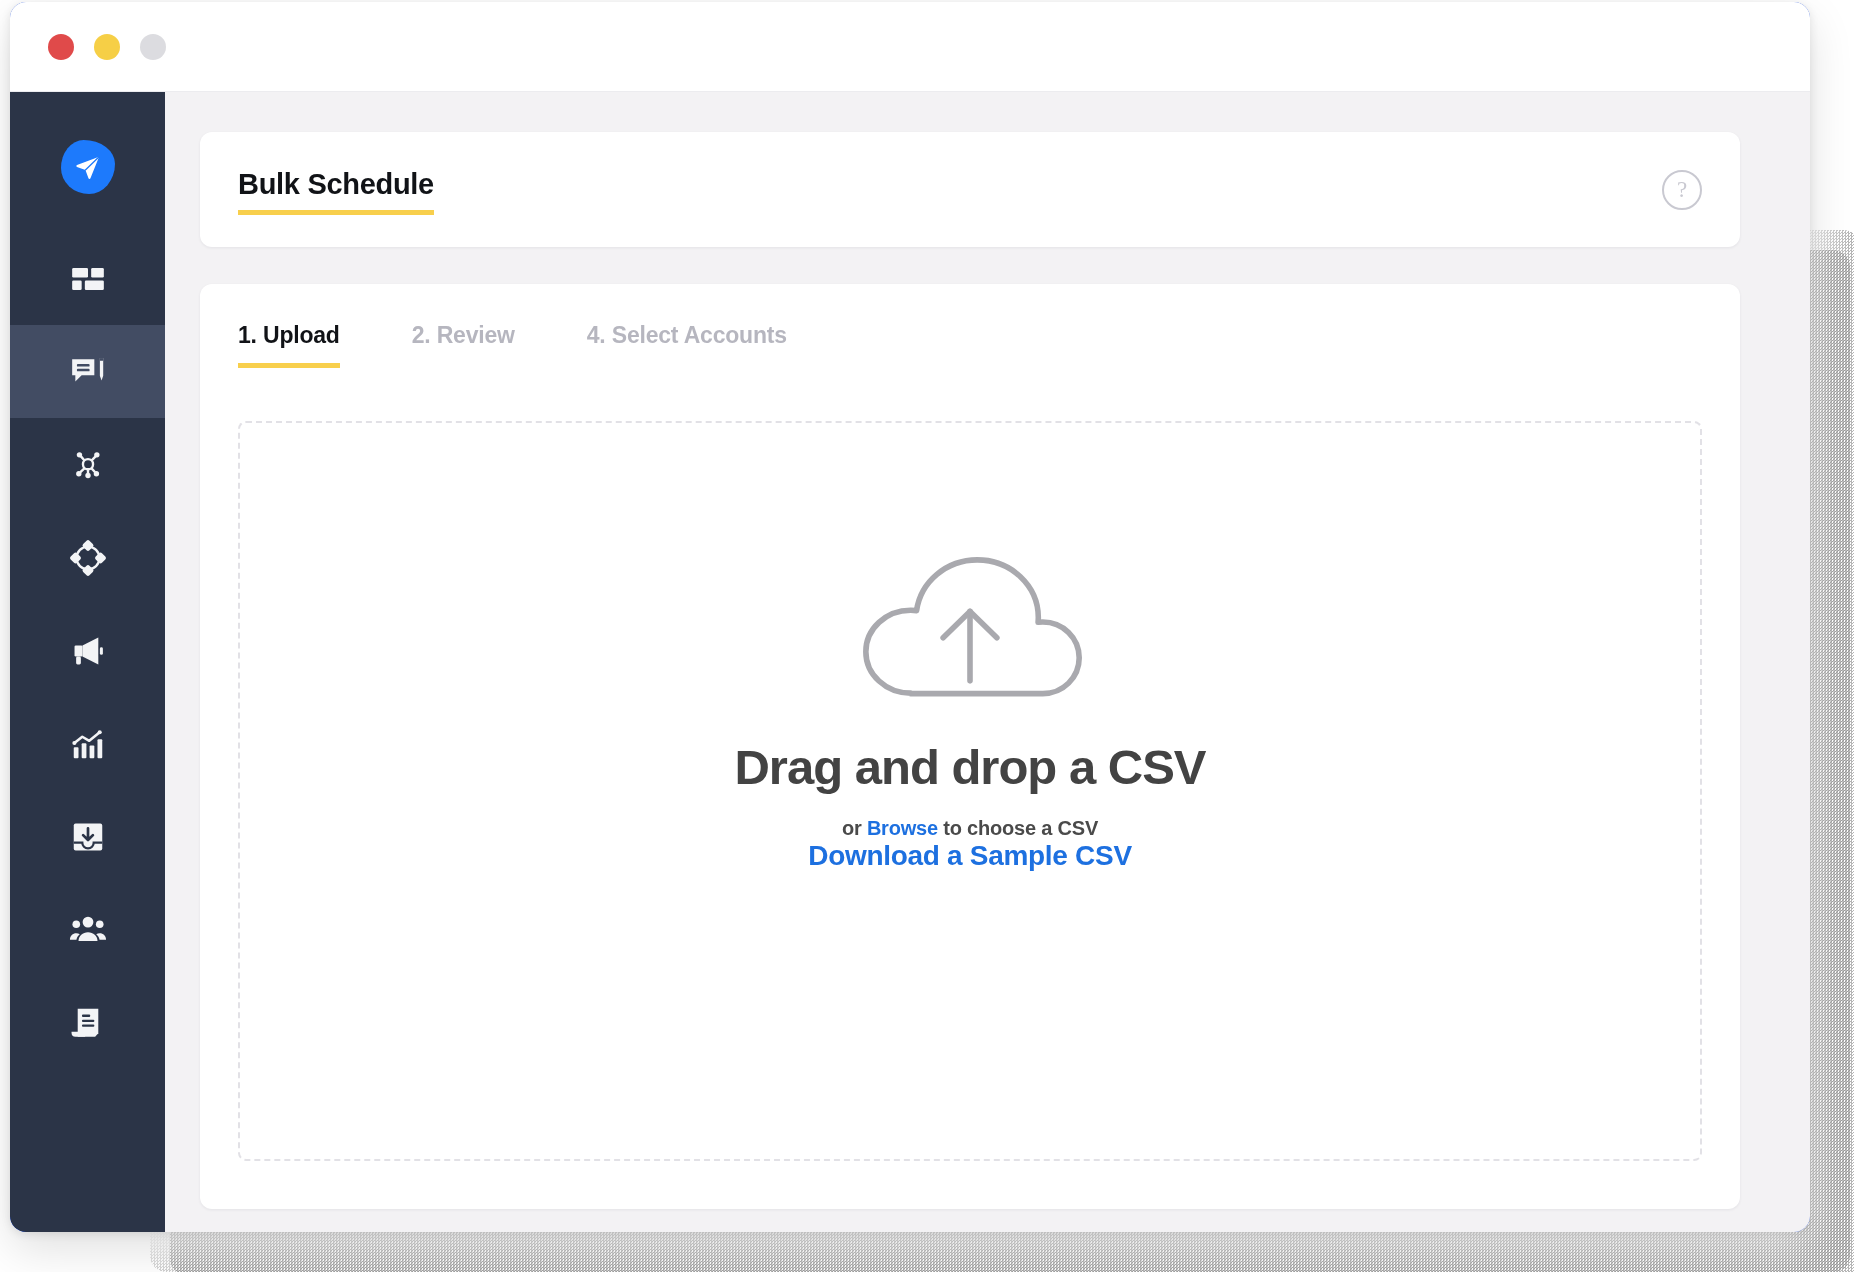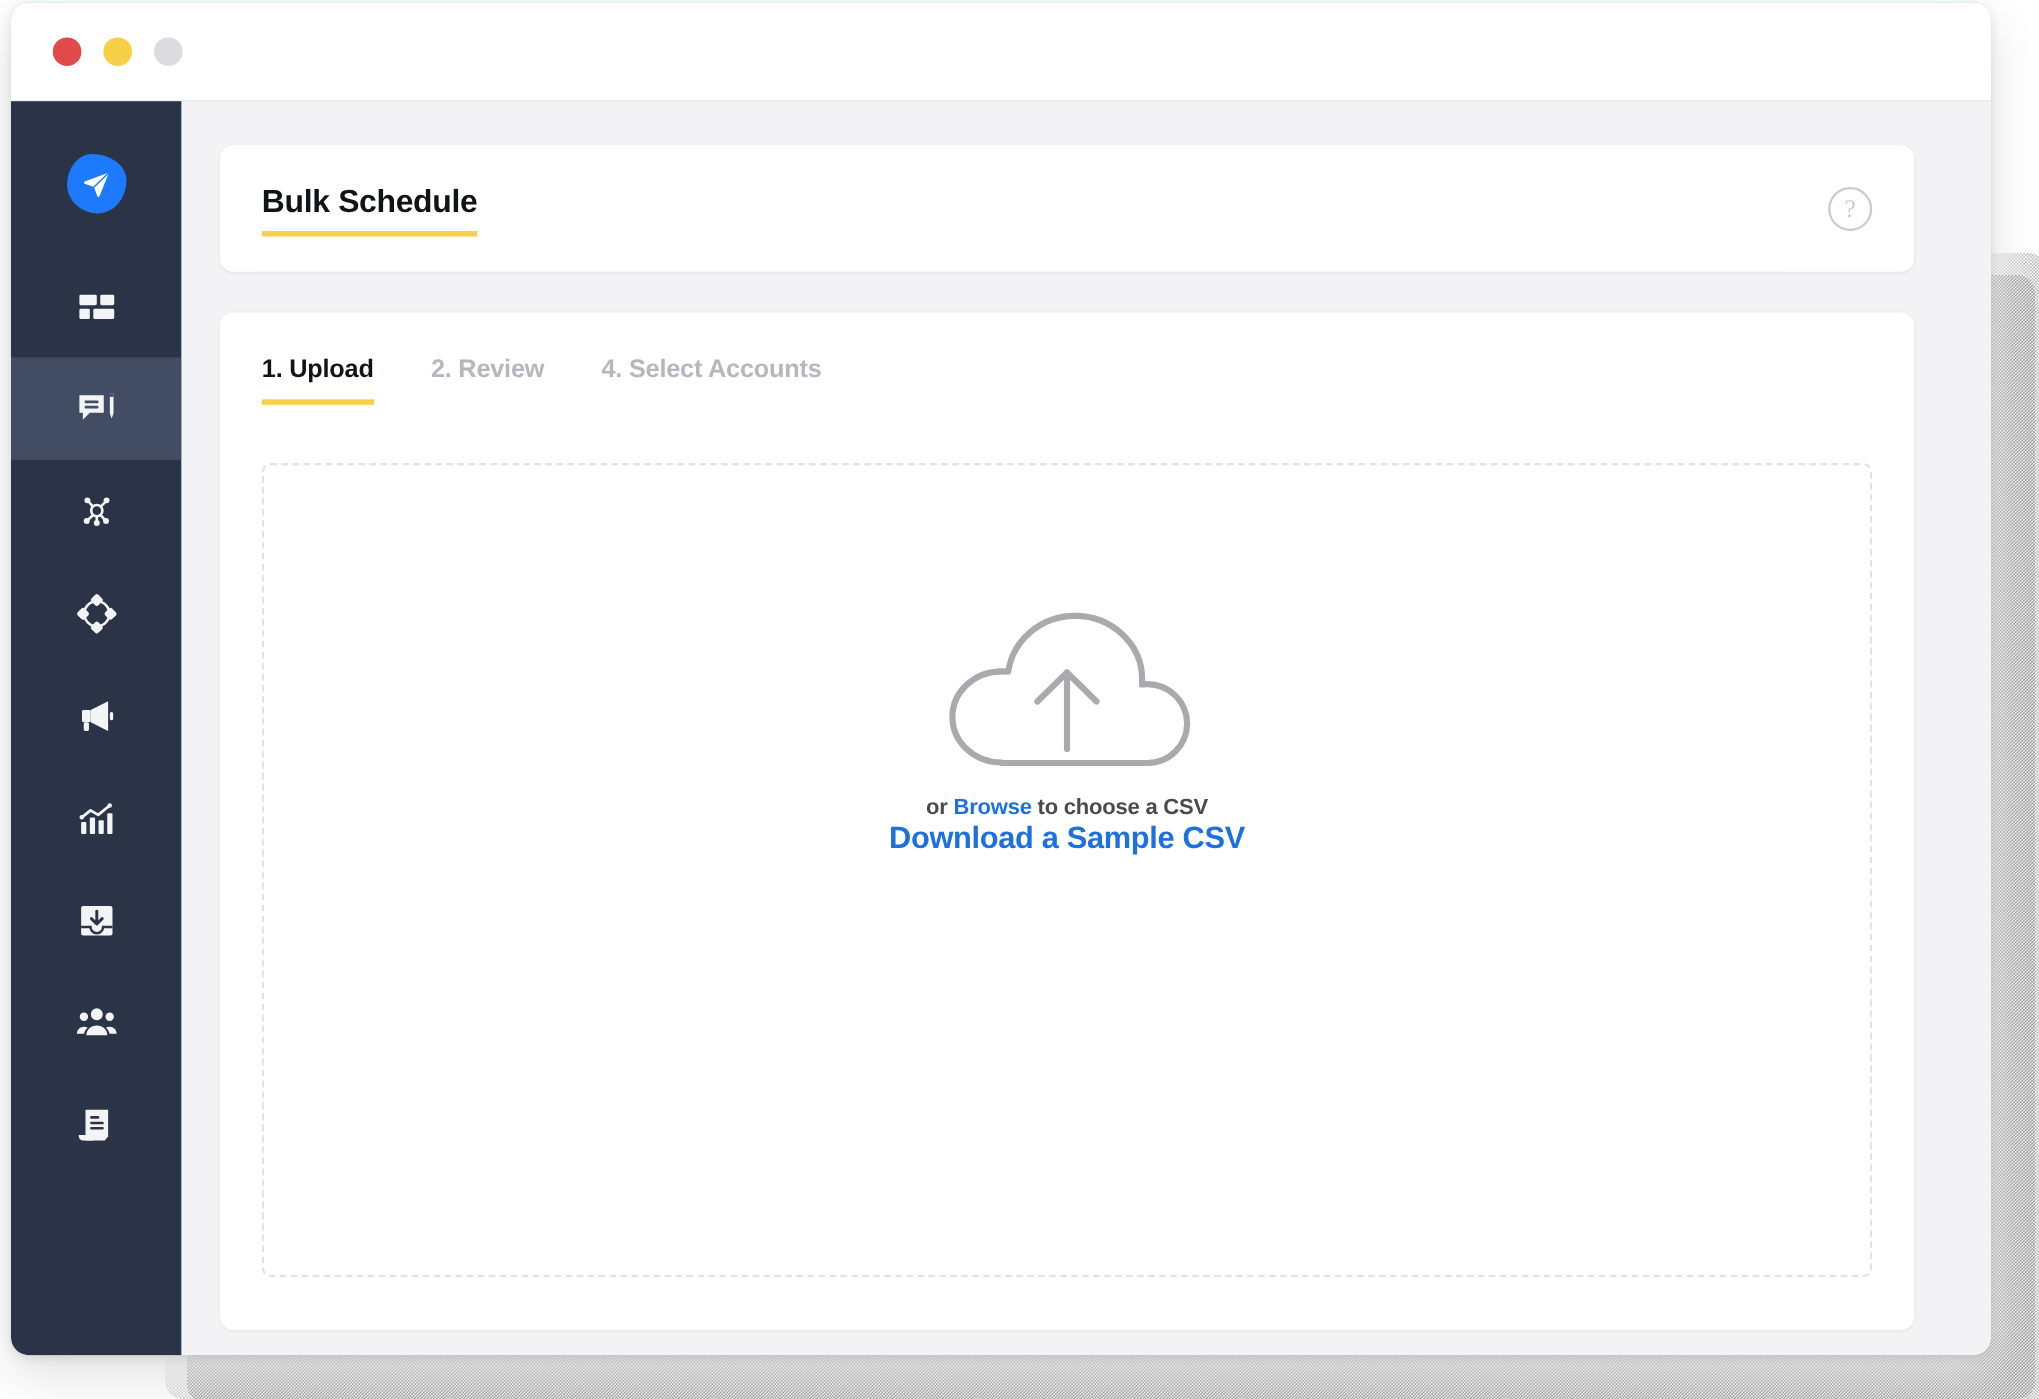--- a/index.html
+++ b/index.html
@@ -46,21 +46,21 @@
     opacity: 0.5;
   }
 
   
   #window {
     position: absolute;
     left: 10px;
     top: 2px;
     width: 1800px;
     height: 1230px;
-    background: #7dd3fc;
+    background: #1d4ed8;
     border-radius: 16px;
     box-shadow: 0 2px 10px rgba(0,0,0,0.10), 0 18px 46px rgba(0,0,0,0.12);
     overflow: hidden;
   }
 
   
   #titlebar {
     position: absolute;
     left: 0; top: 0;
     width: 100%;
@@ -163,21 +163,21 @@
   #main-card {
     left: 35px; top: 192px;
     width: 1540px; height: 925px;
   }
 
   
   #tabs {
     position: absolute;
     left: 38px; top: 38px;
     display: flex;
-    gap: 52px;
+    gap: 72px;
   }
   .tab {
     font-size: 23px;
     font-weight: 700;
     color: #b6b6bf;
     padding-bottom: 14px;
     border-bottom: 5px solid transparent;
     cursor: pointer;
     white-space: nowrap;
     letter-spacing: -0.2px;
@@ -388,20 +388,21 @@
         <div id="dropzone">
 
           <div id="cloud-icon">
             <svg viewBox="0 0 210 150" fill="none" stroke="#a9a9ae" stroke-width="5" stroke-linecap="round" stroke-linejoin="round">
               <path d="M52 143c-22 0-40-16.5-40-37S30 69 52 69c1.8 0 3.6.1 5.3.3C61 43.5 84 24 111.5 24c30 0 54.5 23 54.5 51.5 0 1.4-.1 2.8-.2 4.2 1.4-.2 2.8-.3 4.2-.3 18 0 32.5 14.3 32.5 32s-14.5 32-32.5 32H52z"></path>
               <path d="M105 132V70"></path>
               <path d="M81 93.5 105 70l24 23.5"></path>
             </svg>
           </div>
 
+          <div id="dz-title">Drag and drop a CSV</div>
 
           <div id="dz-sub">
             <span>or </span><span class="browse">Browse</span><span> to choose a CSV</span>
           </div>
 
           <div id="dz-sample">Download a Sample CSV</div>
         </div>
       </section>
     </main>
   </div>

